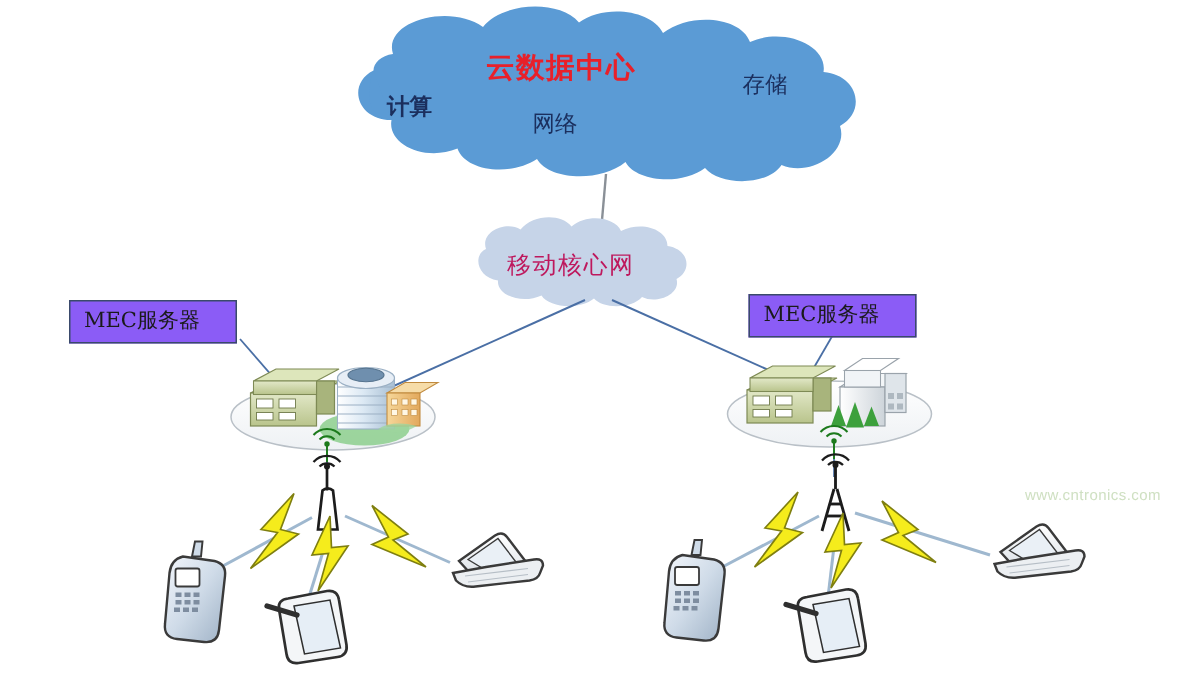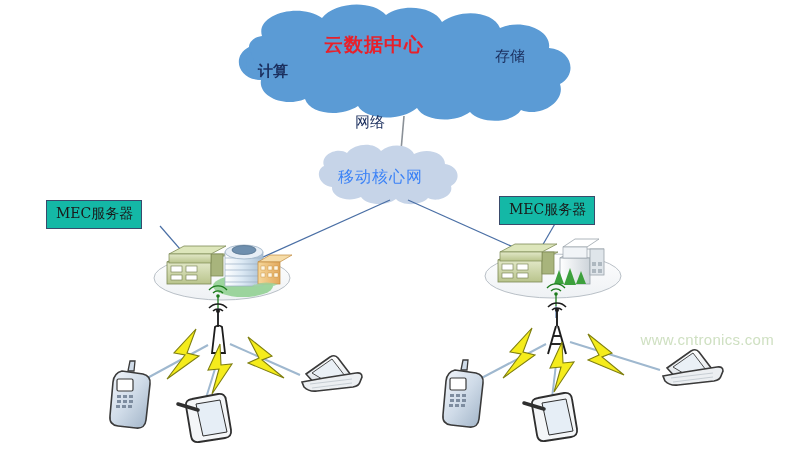--- a/index.html
+++ b/index.html
@@ -18,35 +18,35 @@
     font-family:"DejaVu Sans",sans-serif;
     font-size:19px;font-weight:700;color:#e8202a;
     letter-spacing:1px;
   }
   .cloud-sub{
     font-family:"DejaVu Sans",sans-serif;
     font-size:15px;color:#1b2f5e;
   }
   .core-label{
     font-family:"DejaVu Sans",sans-serif;
-    font-size:16px;color:#3b82f6;letter-spacing:1px;
+    font-size:16px;color:#be185d;letter-spacing:1px;
   }
   .mec-box{
     position:absolute;
     border:1px solid #3a4a6b;
-    background:#14b8a6;
-    padding:4px 8px 5px 9px;
+    background:#8b5cf6;
+    padding:4px 24px 5px 9px;
     font-family:"DejaVu Serif","Liberation Serif",serif;
     font-size:14px;color:#1a1a1a;
     white-space:nowrap;
   }
   .wm{
-    position:absolute;right:14px;bottom:0;
+    position:absolute;right:14px;bottom:12px;
     font-family:"Liberation Sans",sans-serif;
-    font-size:15px;color:#cfe0c2;letter-spacing:.3px;
+    font-size:10px;color:#cfe0c2;letter-spacing:.3px;
   }
 </style>
 </head>
 <body>
 
 <div id="stage">
 
   <svg width="788" height="450" viewBox="0 0 788 450">
     <defs>
       <linearGradient id="rackG" x1="0" y1="0" x2="0" y2="1">
@@ -331,21 +331,21 @@
           <line x1="673" y1="382" x2="713" y2="377"></line>
         </g>
       </g>
     </g>
   </svg>
 
   <div class="txt cloud-title" style="left:324px;top:32px;">云数据中心</div>
 
   <div class="txt cloud-sub" style="left:258px;top:62px;font-weight:bold;">计算</div>
 
-  <div class="txt cloud-sub" style="left:355px;top:73px;margin-top:40px;">网络</div>
+  <div class="txt cloud-sub" style="left:355px;top:73px;">网络</div>
 
   <div class="txt cloud-sub" style="left:495px;top:47px;">存储</div>
 
   <div class="txt core-label" style="left:338px;top:167px;">移动核心网</div>
 
   <div class="mec-box" style="left:46px;top:200px;">MEC服务器</div>
 
   <div class="mec-box" style="left:499px;top:196px;">MEC服务器</div>
 
   <div class="wm">www.cntronics.com</div>

